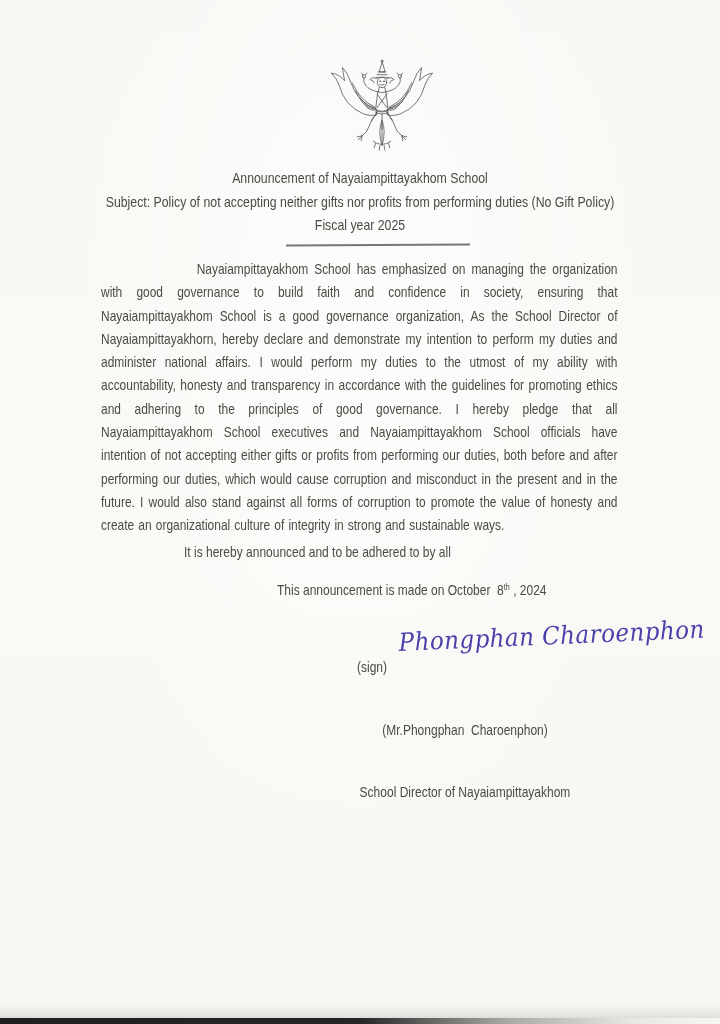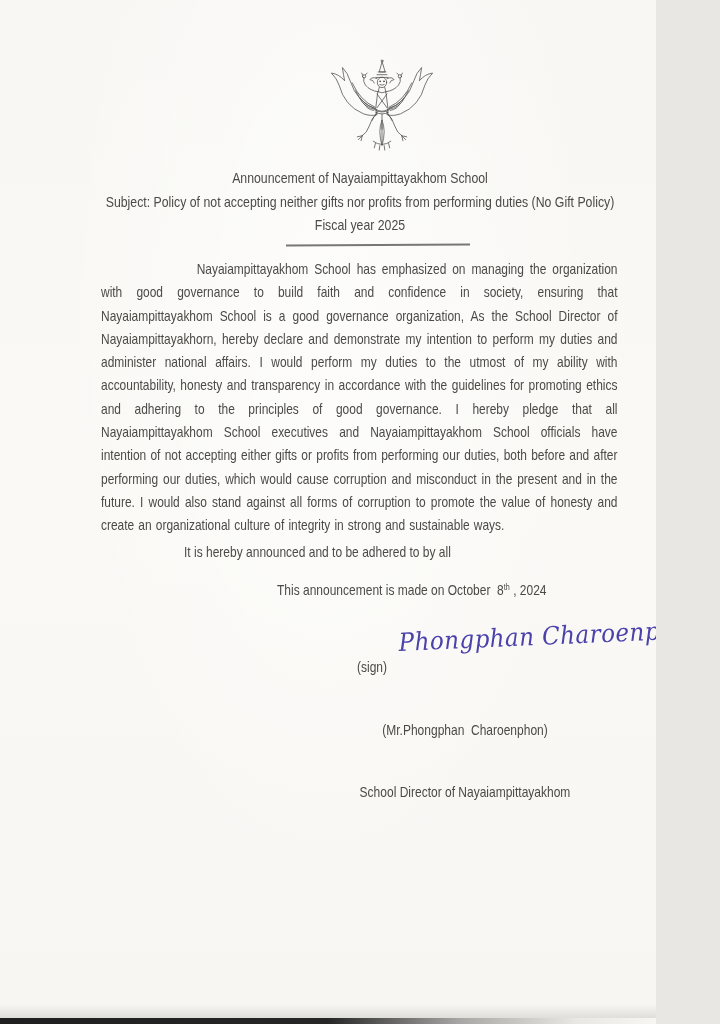--- a/index.html
+++ b/index.html
@@ -4,21 +4,21 @@
 <style>
   html,body { margin:0; padding:0; }
   body {
     width:720px; height:1024px;
     font-family:"Liberation Sans", sans-serif;
     background:#e9e7e3;
     overflow:hidden;
   }
   .page {
     position:relative;
-    width:656px; height:1024px;
+    width:720px; height:1024px;
     background:#f9f8f5;
     background-image:
       radial-gradient(ellipse at 50% 30%, rgba(255,255,255,.6) 0%, rgba(255,255,255,0) 60%),
       linear-gradient(180deg, #f8f7f4 0%, #faf9f6 50%, #f7f6f2 100%);
     color:#4c4a47;
     overflow:hidden;
   }
   
   .bottom-edge {
     position:absolute; left:0; bottom:0; width:100%; height:6px;

